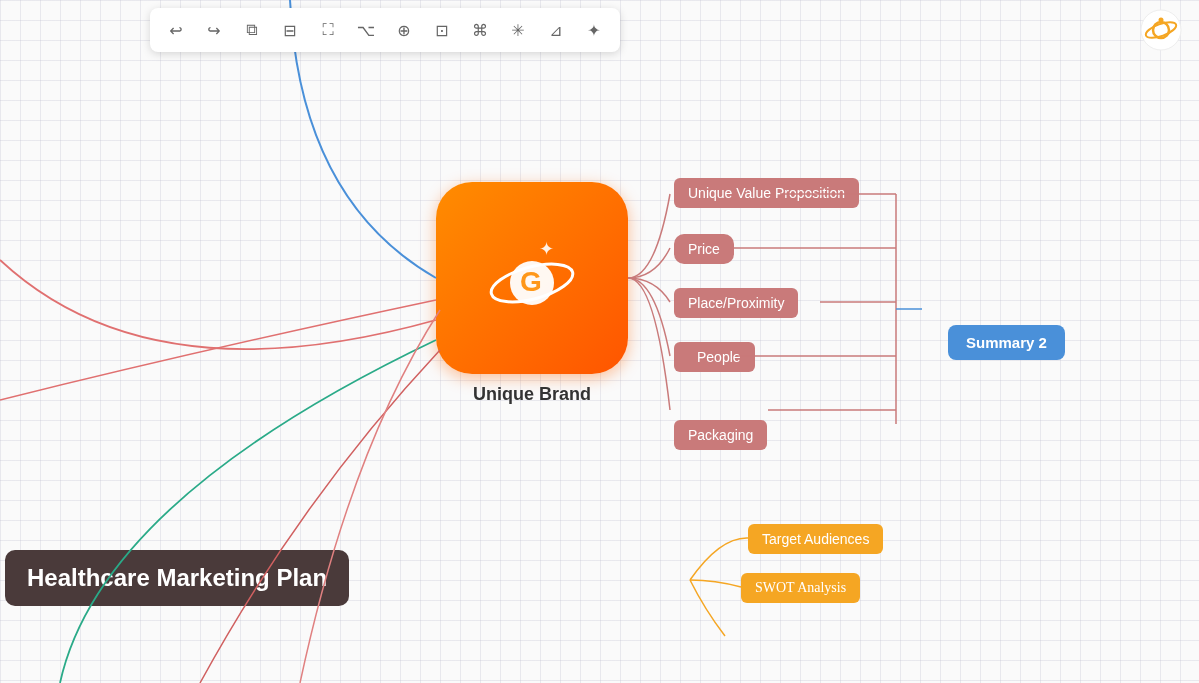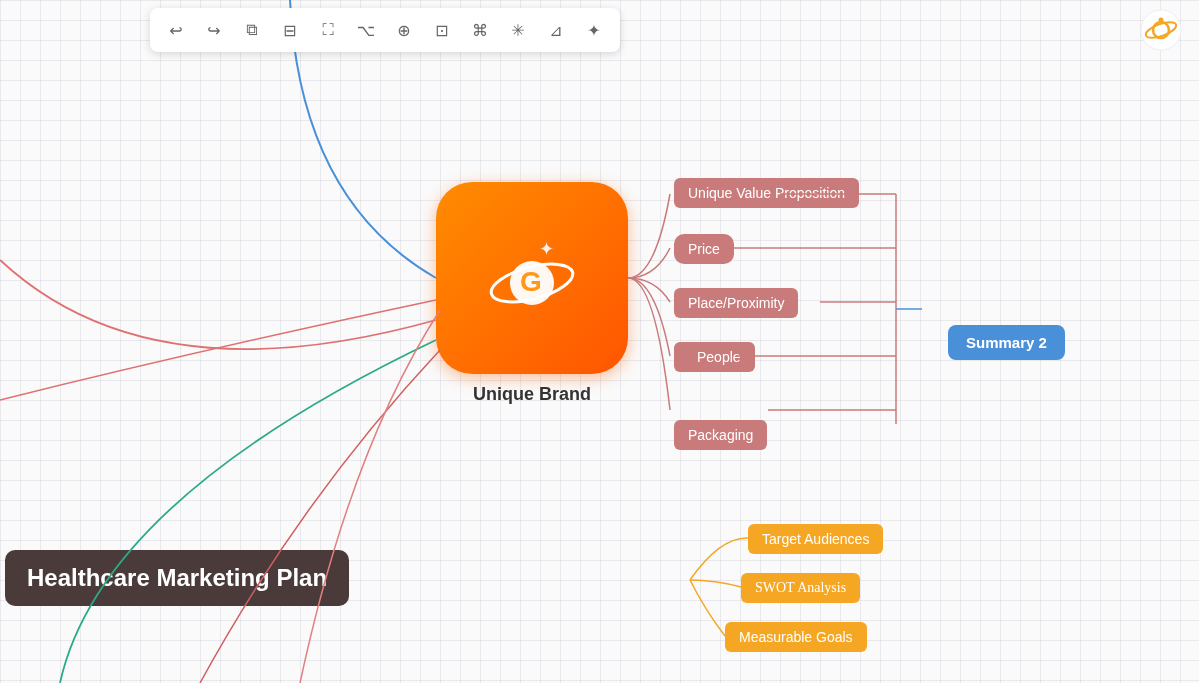--- a/index.html
+++ b/index.html
@@ -266,17 +266,16 @@
   <div class="topic-node-red" style="left:674px; top:178px;">Unique Value Proposition</div>
   <div class="topic-node-red" style="left:674px; top:234px;border-radius:10px;">Price</div>
   <div class="topic-node-red" style="left:674px; top:288px;">Place/Proximity</div>
   <div class="topic-node-red" style="left:674px; top:342px;padding-left:23px;">People</div>
   <div class="topic-node-red" style="left:674px; top:420px;">Packaging</div>
 
   <div class="summary-node" style="left:948px; top:292px;margin-top:33px;">Summary 2</div>
 
   <div class="topic-node-yellow" style="left:748px; top:524px;">Target Audiences</div>
   <div class="topic-node-yellow" style="left:741px; top:573px;font-family:Liberation Serif, serif;">SWOT Analysis</div>
-  <div class="topic-node-yellow" style="left:725px; top:622px;">Measurable Goals</div>
 
   <div class="main-label">Healthcare Marketing Plan</div>
 
 </div>
 
 </body></html>

